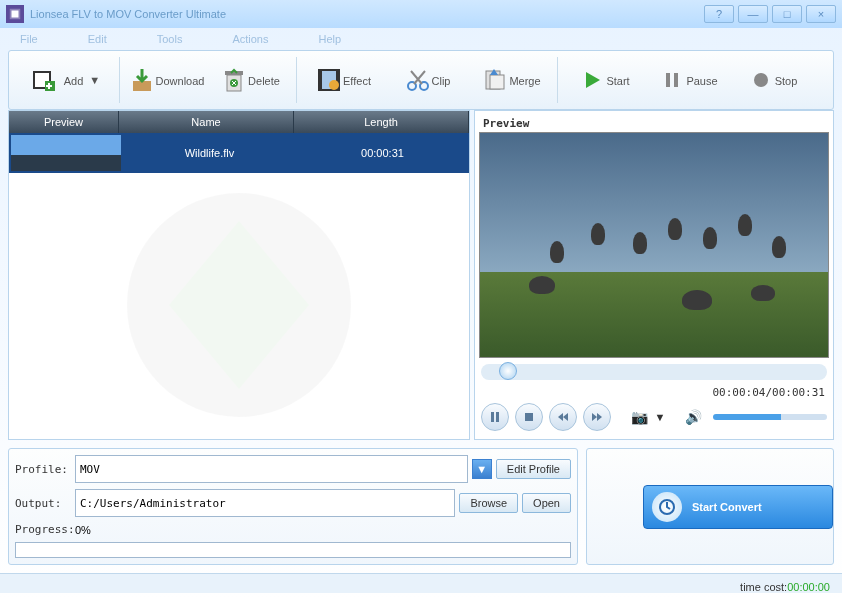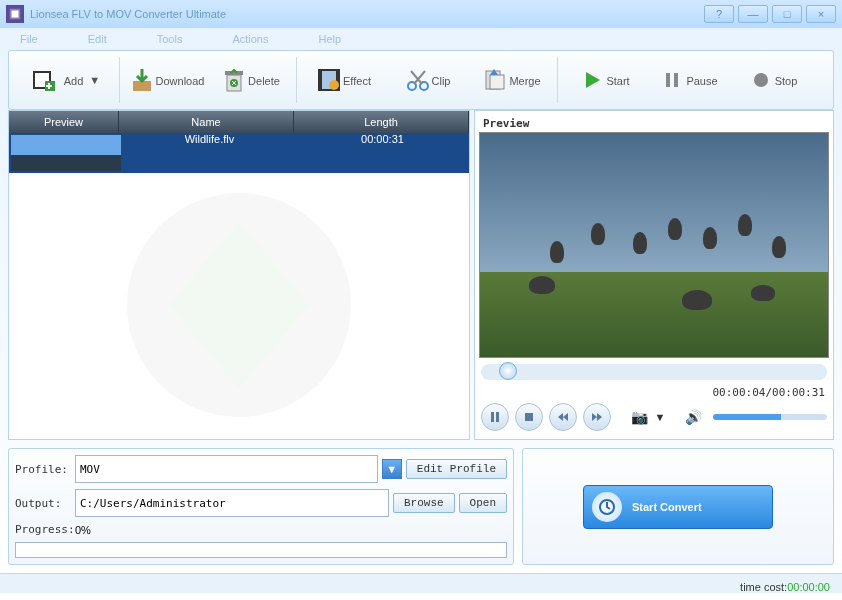--- a/index.html
+++ b/index.html
@@ -14,21 +14,21 @@
 .tbtn{display:flex;flex-direction:row;align-items:center;justify-content:center;width:84px;height:100%;color:#555}
 .tbtn.addbtn{flex-direction:row;gap:6px;width:100px}
 .tbtn .ic{width:28px;height:28px;display:flex;align-items:center;justify-content:center}
 .tbtn .lbl{margin-top:2px}
 .sep{width:1px;height:46px;background:#c8dceb;margin:0 4px}
 .main{display:flex;margin:0 8px;gap:4px}
 .listpane{flex:1;border:1px solid #b8d4ec;background:#fff;height:330px;position:relative;overflow:hidden}
 .listhdr{display:flex;height:22px;background:linear-gradient(#6a7a8a,#3a4a5a);color:#fff}
 .listhdr>div{flex:1;text-align:center;line-height:22px;border-right:1px solid #2a3a4a}
 .listhdr>div:first-child{flex:0 0 110px}
-.listrow{display:flex;height:40px;background:#1a4a8a;color:#fff;align-items:flex-start}
+.listrow{display:flex;height:40px;background:#1a4a8a;color:#fff;align-items:center}
 .listrow .thumb{flex:0 0 110px;height:36px;background:linear-gradient(#6ba9e8 0%,#6ba9e8 55%,#2a3a4a 55%,#2a3a4a 100%);margin:2px}
 .listrow .c{flex:1;text-align:center}
 .watermark{position:absolute;top:60px;left:0;right:0;bottom:0;opacity:0.06;display:flex;align-items:center;justify-content:center}
 .watermark svg{width:280px;height:280px}
 .previewpane{width:360px;border:1px solid #b8d4ec;background:#fff;height:330px;display:flex;flex-direction:column;padding:4px}
 .previewpane .ptitle{font-family:monospace;font-weight:bold;color:#333;padding:2px 4px}
 .videobox{flex:1;background:#000;border:1px solid #888;position:relative;overflow:hidden}
 .sky{position:absolute;top:0;left:0;right:0;height:62%;background:linear-gradient(#4a6a8a,#8aa8c0)}
 .grass{position:absolute;bottom:0;left:0;right:0;height:38%;background:linear-gradient(#5a7a3a,#3a5a2a)}
 .bird{position:absolute;width:14px;height:22px;background:#3a3a3a;border-radius:50% 50% 40% 40%}
@@ -36,24 +36,24 @@
 .seekknob{position:absolute;top:-2px;left:18px;width:18px;height:18px;background:radial-gradient(#fff,#a8d0f0);border:1px solid #7ab0e0;border-radius:50%}
 .timelbl{text-align:right;font-family:monospace;color:#333;padding:0 4px}
 .pctrls{display:flex;align-items:center;gap:6px;padding:4px 2px}
 .pbtn{width:28px;height:28px;border-radius:50%;background:linear-gradient(#f8fbfe,#d0e0f0);border:1px solid #a8c4dc;display:flex;align-items:center;justify-content:center;color:#5a7a9a}
 .vol{flex:1;height:6px;background:linear-gradient(90deg,#4aa0e8 60%,#d0e0f0 60%);border-radius:3px;margin-left:4px}
 .bottom{margin:8px;display:flex;gap:8px}
 .settings{flex:1;border:1px solid #b8d4ec;background:linear-gradient(#fdfefe,#f0f6fc);border-radius:3px;padding:6px;display:flex;flex-direction:column;gap:6px}
 .srow{display:flex;align-items:center;gap:4px}
 .srow .slbl{width:56px;font-family:monospace;color:#333}
 .srow input[type=text]{flex:1;height:28px;border:1px solid #a0b8d0;padding:0 4px;font-family:monospace}
-.sbtn{height:20px;padding:0 10px;background:linear-gradient(#f8fbfe,#d8e8f4);border:1px solid #8cb8dc;border-radius:2px;font-family:Liberation Mono, monospace;color:#333}
+.sbtn{height:20px;padding:0 10px;background:linear-gradient(#f8fbfe,#d8e8f4);border:1px solid #8cb8dc;border-radius:2px;font-family:Liberation Sans, sans-serif;color:#333}
 .dropbtn{width:20px;height:20px;background:linear-gradient(#6ab0f0,#3a80d0);border:1px solid #3a80d0;display:flex;align-items:center;justify-content:center;color:#fff}
 .progbar{flex:1;height:16px;border:1px solid #a0b8d0;background:#fff}
-.convertpane{width:312px;border:1px solid #b8d4ec;background:linear-gradient(#fdfefe,#f0f6fc);border-radius:3px;display:flex;align-items:center;justify-content:center}
+.convertpane{width:248px;border:1px solid #b8d4ec;background:linear-gradient(#fdfefe,#f0f6fc);border-radius:3px;display:flex;align-items:center;justify-content:flex-end}
 .convertbtn{width:190px;height:44px;background:linear-gradient(#6ab8f8,#2a88e0);border:1px solid #1a6ac0;border-radius:4px;display:flex;align-items:center;gap:10px;padding:0 8px;color:#fff;font-size:16px;font-weight:bold}
 .convertbtn .cic{width:30px;height:30px;border-radius:50%;background:radial-gradient(#fff,#c0e0f8);display:flex;align-items:center;justify-content:center}
 .statusbar{height:20px;background:#e8f2fb;border-top:1px solid #c0d8ec;display:flex;align-items:flex-end;justify-content:flex-end;padding:0 12px;font-family:monospace;color:#333}
 .statusbar .tc{color:#2aaa2a}
 </style>
 </head>
 <body>
 
 <div class="titlebar">
   <div class="appicon">

